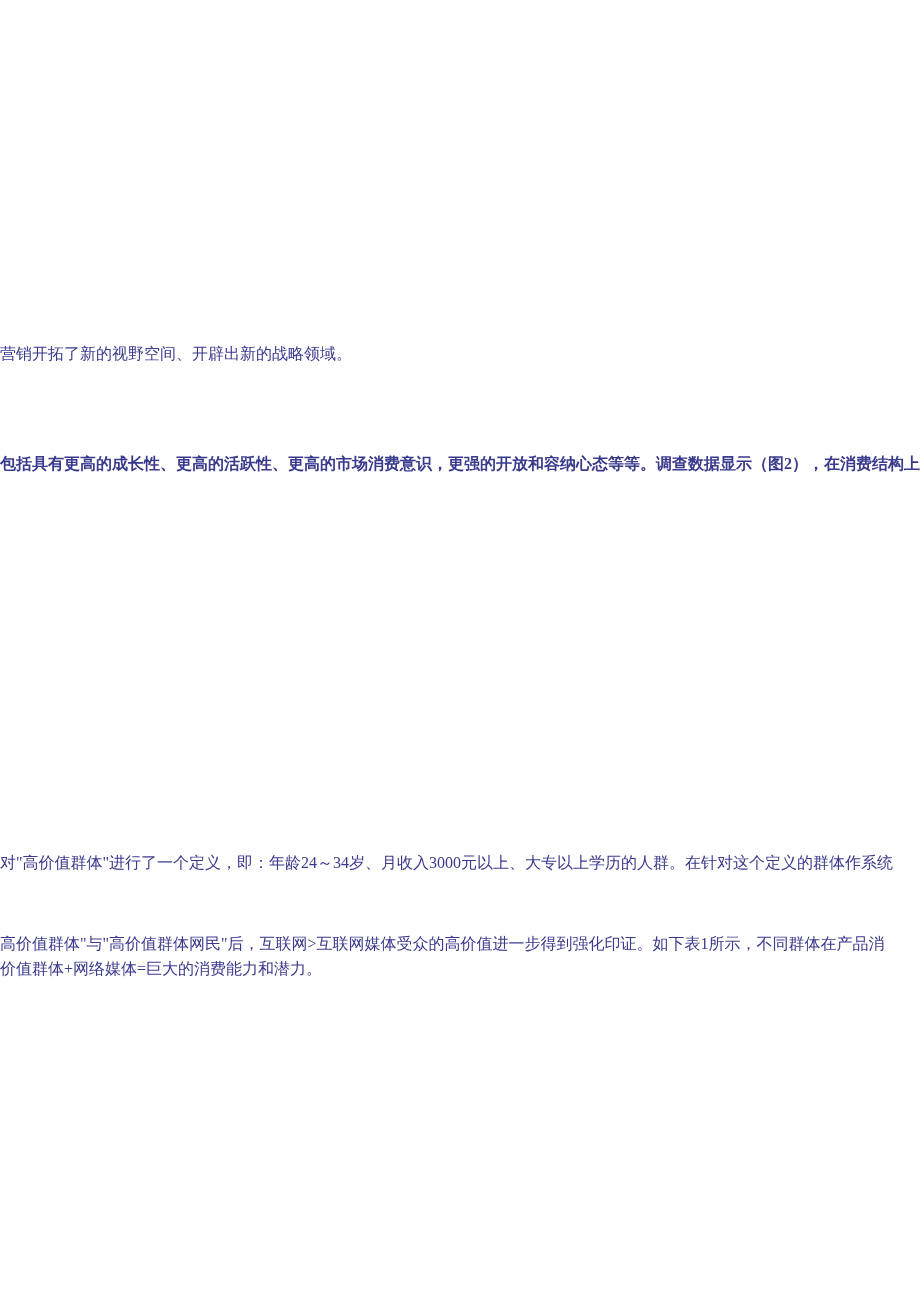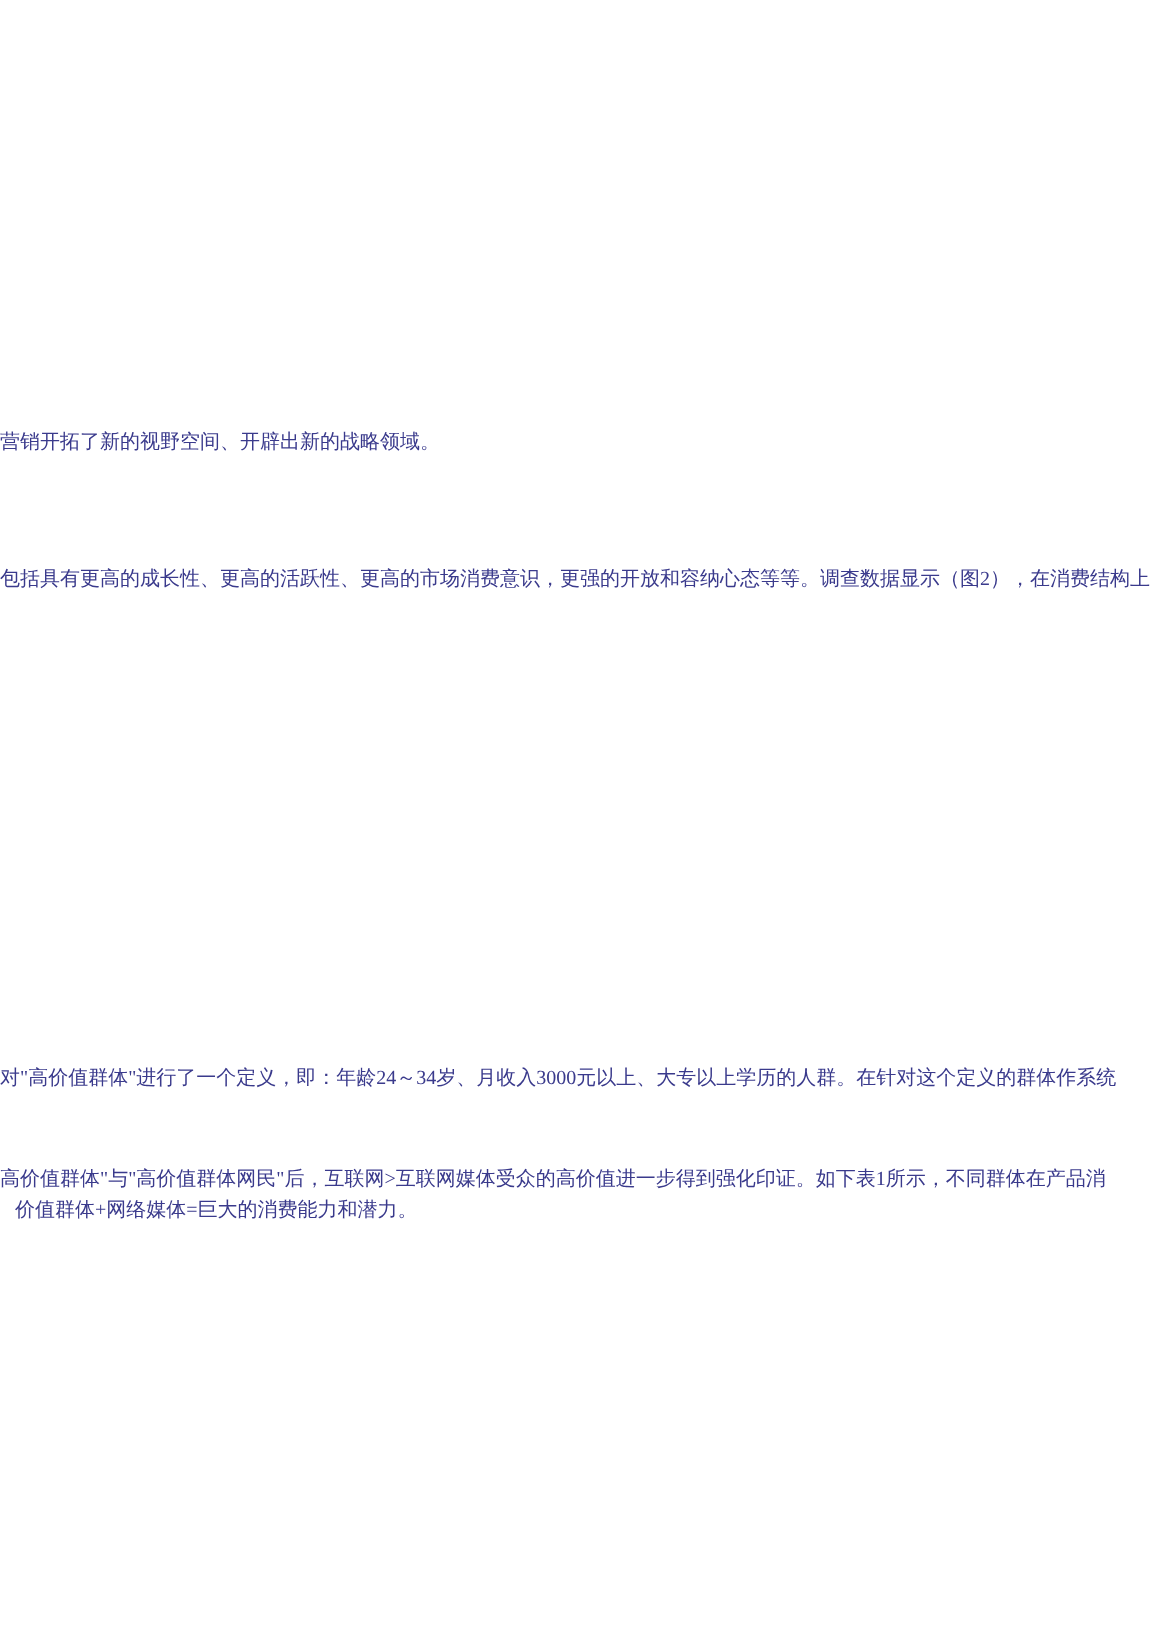--- a/index.html
+++ b/index.html
@@ -15,24 +15,24 @@
       overflow: hidden;
       position: relative;
     }
     .paragraph {
       white-space: nowrap;
       position: absolute;
       left: 0;
       text-align: center;
     }
     .p1 { top: 340px; }
-    .p2 { top: 450px; }
+    .p2 { top: 450px; font-weight: bold; }
     .p3 { top: 849px; }
     .p4 { top: 930px; }
-    .p5 { top: 955px; padding-left: 12px; }
+    .p5 { top: 955px; }
   </style>
 </head>
 <body>
 
 <div class="paragraph p1">营销开拓了新的视野空间、开辟出新的战略领域。</div>
 <div class="paragraph p2">包括具有更高的成长性、更高的活跃性、更高的市场消费意识，更强的开放和容纳心态等等。调查数据显示（图2），在消费结构上</div>
 <div class="paragraph p3">对"高价值群体"进行了一个定义，即：年龄24～34岁、月收入3000元以上、大专以上学历的人群。在针对这个定义的群体作系统</div>
 <div class="paragraph p4">高价值群体"与"高价值群体网民"后，互联网&gt;互联网媒体受众的高价值进一步得到强化印证。如下表1所示，不同群体在产品消</div>
 <div class="paragraph p5">价值群体+网络媒体=巨大的消费能力和潜力。</div>
 

